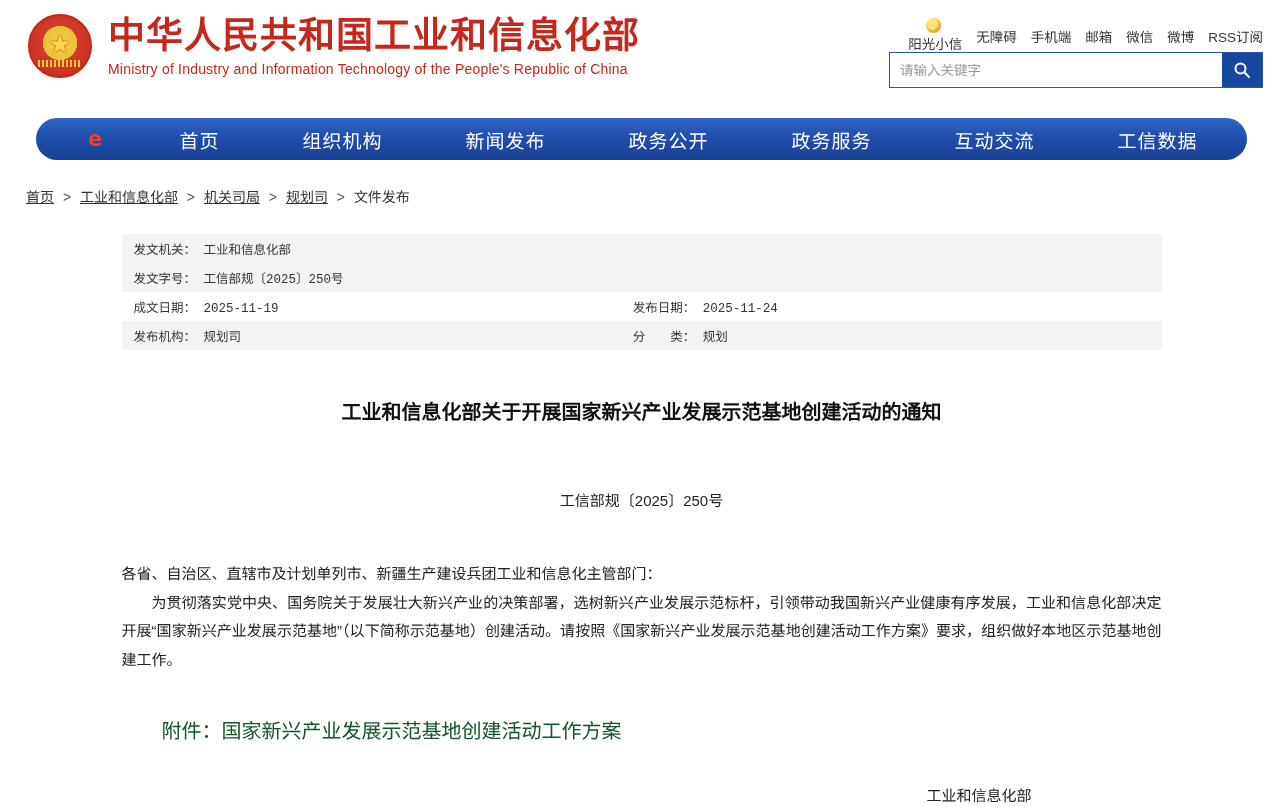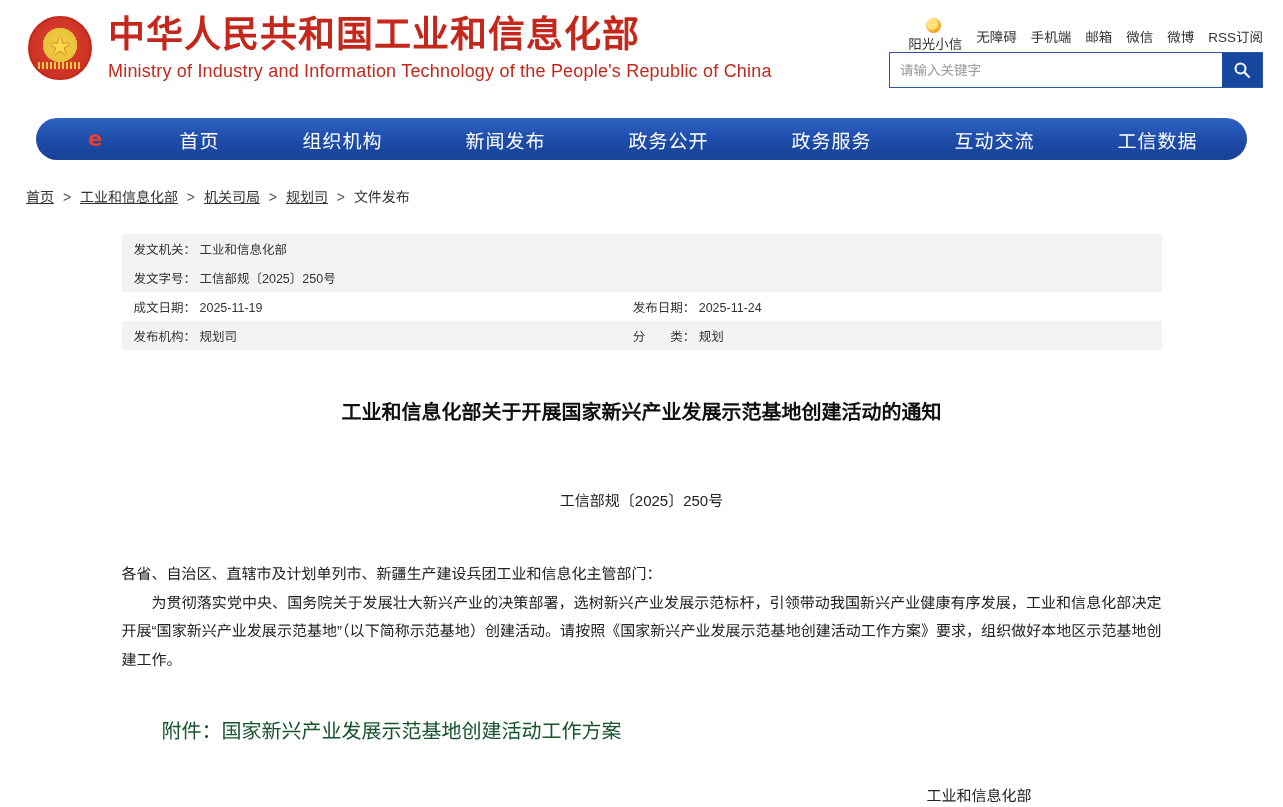--- a/index.html
+++ b/index.html
@@ -55,21 +55,21 @@
     color: #c4281c;
     font-size: 37px;
     font-weight: bold;
     letter-spacing: 1px;
     line-height: 1.15;
     font-family: "DejaVu Sans", "Liberation Sans", sans-serif;
     white-space: nowrap;
   }
   .title-en {
     color: #c4281c;
-    font-size: 18px;
+    font-size: 14px;
     letter-spacing: .2px;
     margin-top: 4px;
     white-space: nowrap;
   }
 
   .top-links {
     position: absolute;
     right: 20px; top: 18px;
     display: flex;
     align-items: center;
@@ -164,20 +164,21 @@
   .breadcrumb .sep { margin: 0 5px; color: #555; }
   .breadcrumb .current { text-decoration: none; }
 
   
   .meta-table {
     width: 1040px;
     margin: 28px auto 0 auto;
     border-collapse: collapse;
     font-size: 12.5px;
     color: #333;
+    font-family: Liberation Mono, monospace;
   }
   .meta-table tr { height: 29px; }
   .meta-table tr.shade { background: #f3f3f3; }
   .meta-table td { padding: 0 12px; vertical-align: middle; }
   .meta-label { white-space: nowrap; }
 
   
   .article { width: 1040px; margin: 0 auto; }
   .doc-title {
     text-align: center;

